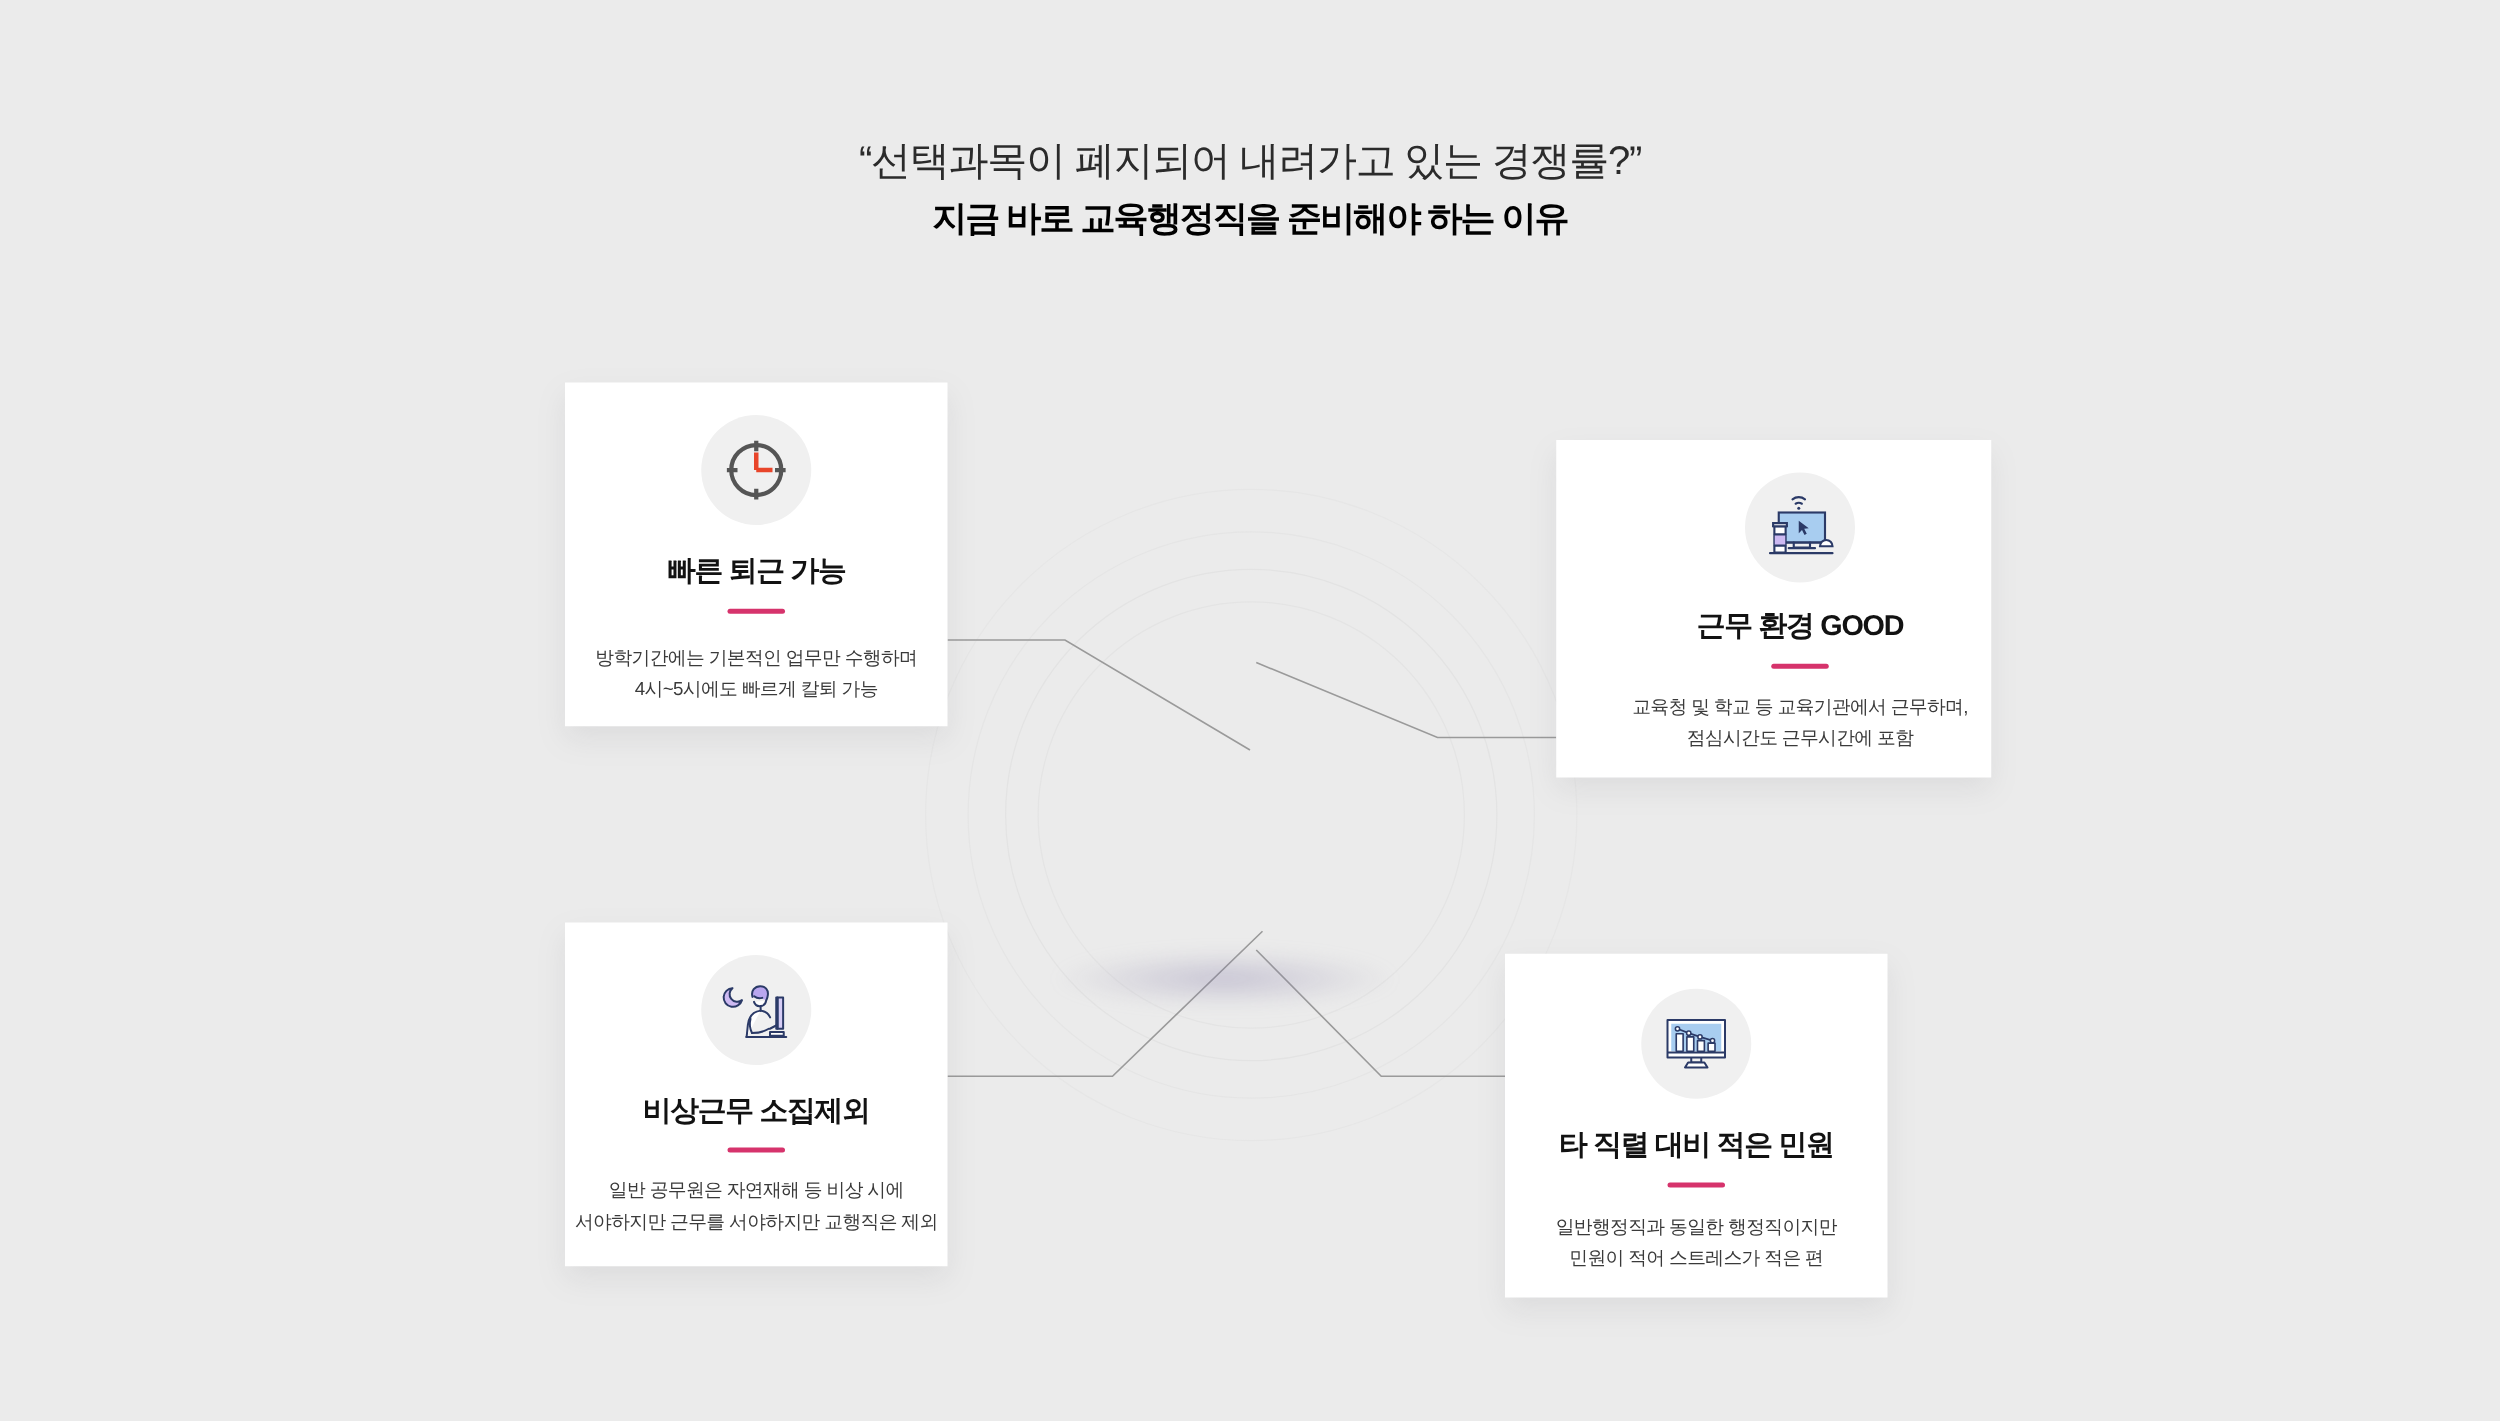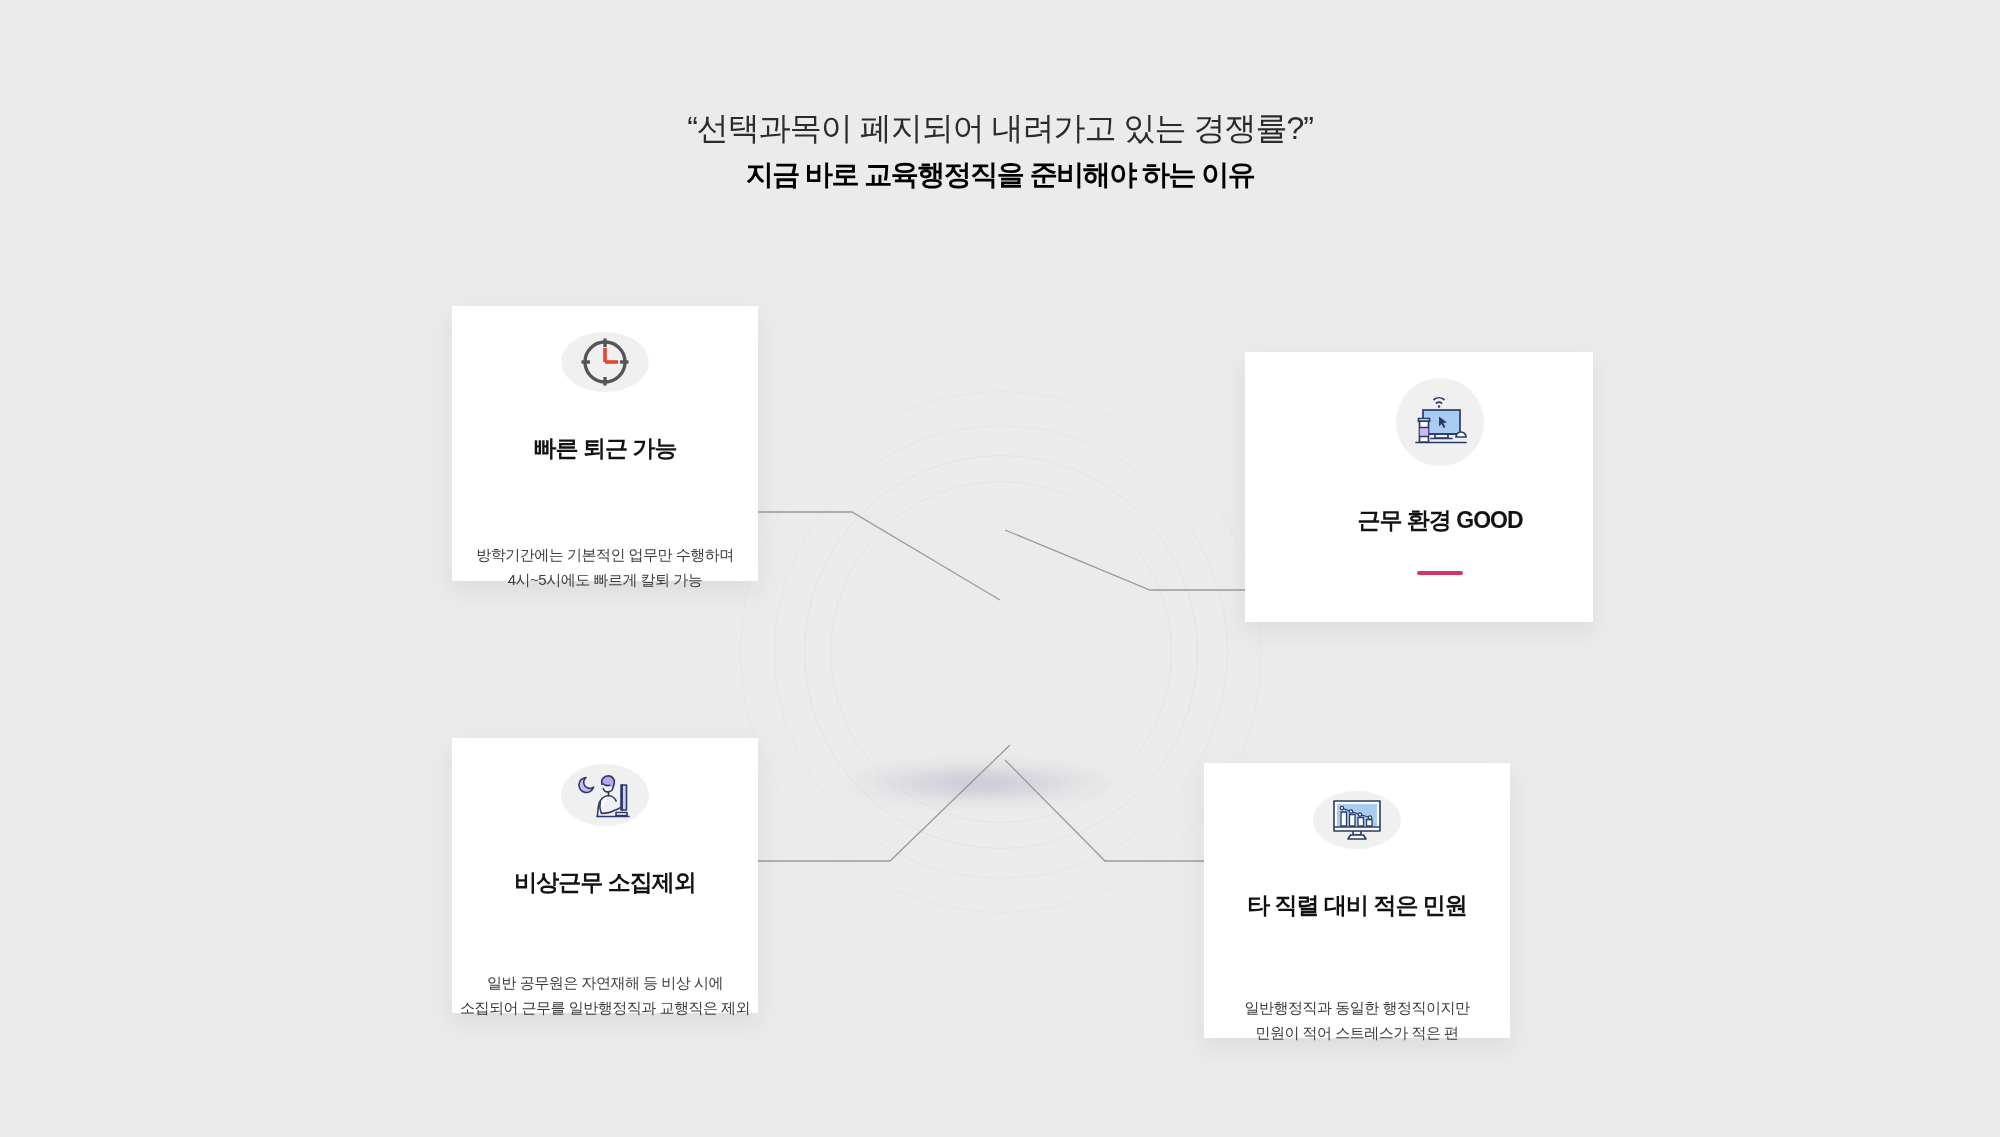--- a/index.html
+++ b/index.html
@@ -47,21 +47,21 @@
   .sphere-text{
     color:#fff;font-weight:700;font-size:34px;line-height:1.22;
     text-align:center;letter-spacing:-1px;
     text-shadow:0 1px 3px rgba(40,0,120,.28);
   }
 
   
   .card{
     position:absolute;background:#fff;
     box-shadow:0 10px 22px rgba(120,120,130,.13);
-    display:flex;flex-direction:column;align-items:center;gap:20px;
+    display:flex;flex-direction:column;align-items:center;
   }
   .icon-circle{
     width:88px;height:88px;border-radius:50%;background:#f0f0f0;
     display:flex;align-items:center;justify-content:center;
   }
   .card-title{
     font-size:23px;font-weight:700;color:#121212;letter-spacing:-1px;
     text-align:center;white-space:nowrap;
   }
   .divider{width:46px;height:4px;background:#d6336c;border-radius:2px;}
@@ -156,20 +156,22 @@
           <path d="M12.8 36.5 h8.4 v9 h-8.4 z" fill="#cdb9f2" stroke="none"></path>
           <path d="M12.8 36.5 h8.4 M12.8 45.5 h8.4"></path>
           <path d="M11.5 27.5 h11 v2.5 h-11 z" fill="#ffffff"></path>
           <path d="M49 46 a5 5 0 0 1 10 0 z" fill="#ffffff"></path>
           <path d="M32 25.5 l0 10 l2.6 -2.6 l2 4 l1.8 -1 l-2 -3.9 l3.6 -0.4 z" fill="#2b3a67" stroke="none"></path>
         </g>
       </svg>
     </div>
     <div class="card-title">근무 환경 GOOD</div>
     <div class="divider"></div>
+    <div class="card-desc">교육청 및 학교 등 교육기관에서 근무하며,
+점심시간도 근무시간에 포함</div>
   </div>
 
   <div class="card card-3">
     <div class="icon-circle">
       <svg width="66" height="62" viewBox="0 0 66 62">
         <g fill="none" stroke="#2b3a67" stroke-width="1.6" stroke-linecap="round" stroke-linejoin="round">
           <path d="M14 13.5 a7.5 7.5 0 1 0 7.6 9.6 a6 6 0 0 1 -7.6 -9.6 z" fill="#cdb9f2"></path>
           <path d="M30 20.5 c-1.5 -5 2 -8.6 6.2 -8.6 c4 0 6.6 3 6.1 7 c-0.3 2.4 -1.1 4 -1.1 4" fill="#b9a6ef" stroke="#2b3a67"></path>
           <path d="M31.4 20 c1.6 1.4 4 2 6.4 1.3"></path>
           <path d="M40.9 23.5 a5 5 0 0 1 -9.7 1" fill="#ffffff"></path>
@@ -182,21 +184,21 @@
           <path d="M50 21 h4.5 v25 h-4.5 z" fill="#d6cdf6"></path>
           <path d="M49 21 h1 v25 h-1 z" fill="#9f8fe0"></path>
           <path d="M44 48.5 h11 v3 h-11 z" fill="#ffffff"></path>
           <path d="M25 52.5 h32"></path>
         </g>
       </svg>
     </div>
     <div class="card-title">비상근무 소집제외</div>
     <div class="divider"></div>
     <div class="card-desc">일반 공무원은 자연재해 등 비상 시에
-소집되어 근무를 일반행정직과 교행직은 제외</div>
+서야하지만 근무를 서야하지만 교행직은 제외</div>
   </div>
 
   <div class="card card-4">
     <div class="icon-circle">
       <svg width="64" height="58" viewBox="0 0 64 58">
         <g fill="none" stroke="#2b3a67" stroke-width="1.6" stroke-linejoin="round">
           <rect x="9" y="10" width="46" height="30" fill="#ffffff"></rect>
           <rect x="12" y="13" width="40" height="22" fill="#a8cdf0" stroke="none"></rect>
           <rect x="16" y="21" width="5.5" height="14" fill="#ffffff" stroke="#2b3a67" stroke-width="1.3"></rect>
           <rect x="24.5" y="23.5" width="5.5" height="11.5" fill="#ffffff" stroke="#2b3a67" stroke-width="1.3"></rect>

